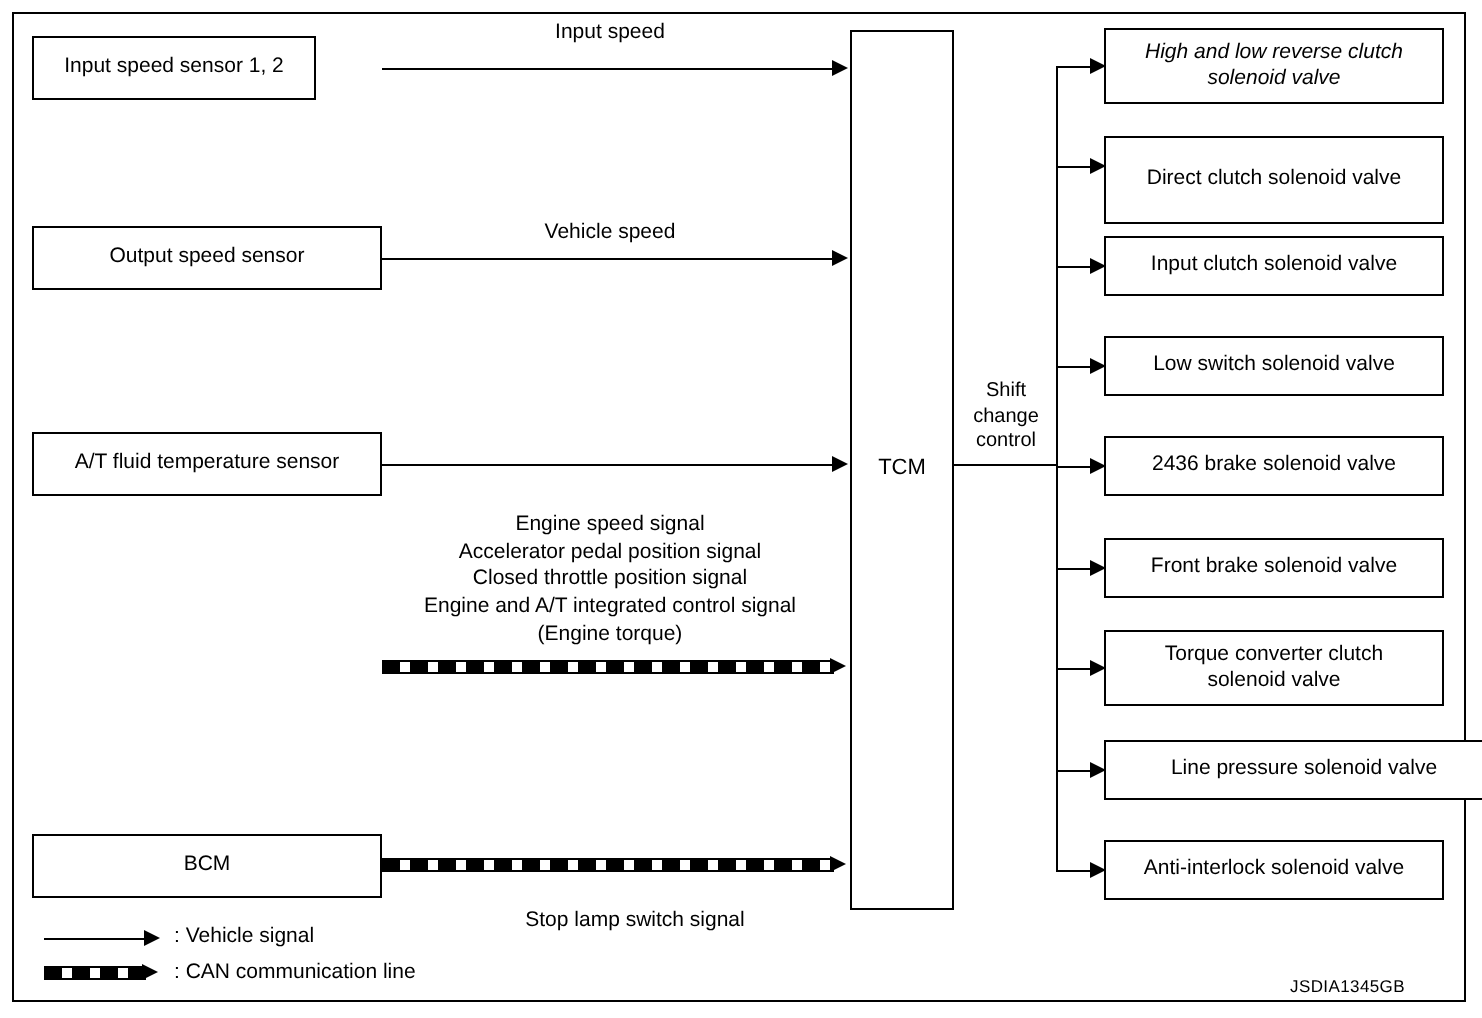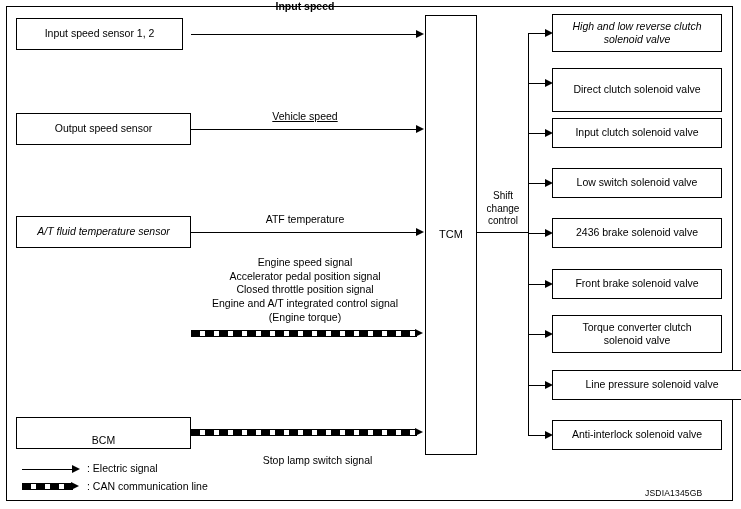--- a/index.html
+++ b/index.html
@@ -99,48 +99,47 @@
     white-space: pre;
   }
 </style>
 </head>
 <body>
 
 <div id="canvas">
 
   <div class="frame"></div>
 
-  <div class="box" style="left:16px; top:18px; width:167px; height:32px;">
+  <div class="box" style="left:16px; top:18px; width:142px; height:32px;">
     <span>Input speed sensor 1, 2</span>
   </div>
 
   <div class="box" style="left:16px; top:113px; width:175px; height:32px;justify-content:center;">
     <span>Output speed sensor</span>
   </div>
 
-  <div class="box" style="left:16px; top:216px; width:175px; height:32px;font-style:italic;">
+  <div class="box" style="left:16px; top:216px; width:175px; height:32px;">
     <span>A/T fluid temperature sensor</span>
   </div>
 
 
-  <div class="box" style="left:16px; top:417px; width:175px; height:32px;align-items:flex-end;">
+  <div class="box" style="left:16px; top:417px; width:175px; height:32px;">
     <span>BCM</span>
   </div>
 
   <div class="hline" style="left:191px; top:34px; width:227px;"></div>
   <div class="arrow-r" style="left:416px; top:29.5px;"></div>
-  <div class="label" style="left:215px; top:0; width:180px;font-weight:bold;">Input speed</div>
+  <div class="label" style="left:215px; top:10px; width:180px;">Input speed</div>
 
   <div class="hline" style="left:191px; top:129px; width:227px;"></div>
   <div class="arrow-r" style="left:416px; top:124.5px;"></div>
-  <div class="label" style="left:215px; top:110px; width:180px;text-decoration:underline;">Vehicle speed</div>
+  <div class="label" style="left:215px; top:110px; width:180px;">Vehicle speed</div>
 
   <div class="hline" style="left:191px; top:232px; width:227px;"></div>
   <div class="arrow-r" style="left:416px; top:227.5px;"></div>
-  <div class="label" style="left:215px; top:213px; width:180px;">ATF temperature</div>
 
   <div class="canline" style="left:191px; top:330px; width:226px;"></div>
   <div class="arrow-r" style="left:415px; top:329px;"></div>
   <div class="label" style="left:190px; top:256px; width:230px;">Engine speed signal
 Accelerator pedal position signal
 Closed throttle position signal
 Engine and A/T integrated control signal
 (Engine torque)</div>
 
   <div class="canline" style="left:191px; top:429px; width:226px;"></div>
@@ -219,21 +218,21 @@
   <div class="box" style="left:552px; top:370px; width:200px; height:30px;">
     <span>Line pressure solenoid valve</span>
   </div>
 
   <div class="box" style="left:552px; top:420px; width:170px; height:30px;">
     <span>Anti-interlock solenoid valve</span>
   </div>
 
   <div class="hline" style="left:22px; top:469px; width:52px;"></div>
   <div class="arrow-r" style="left:72px; top:464.5px;"></div>
-  <div class="legend-text" style="left:87px; top:462px;">: Electric signal</div>
+  <div class="legend-text" style="left:87px; top:462px;">: Vehicle signal</div>
 
   <div class="canline" style="left:22px; top:483px; width:51px;"></div>
   <div class="arrow-r" style="left:71px; top:482px;"></div>
   <div class="legend-text" style="left:87px; top:480px;">: CAN communication line</div>
 
   <div class="code" style="left:645px; top:488px;">JSDIA1345GB</div>
 
 </div>
 
 </body></html>

